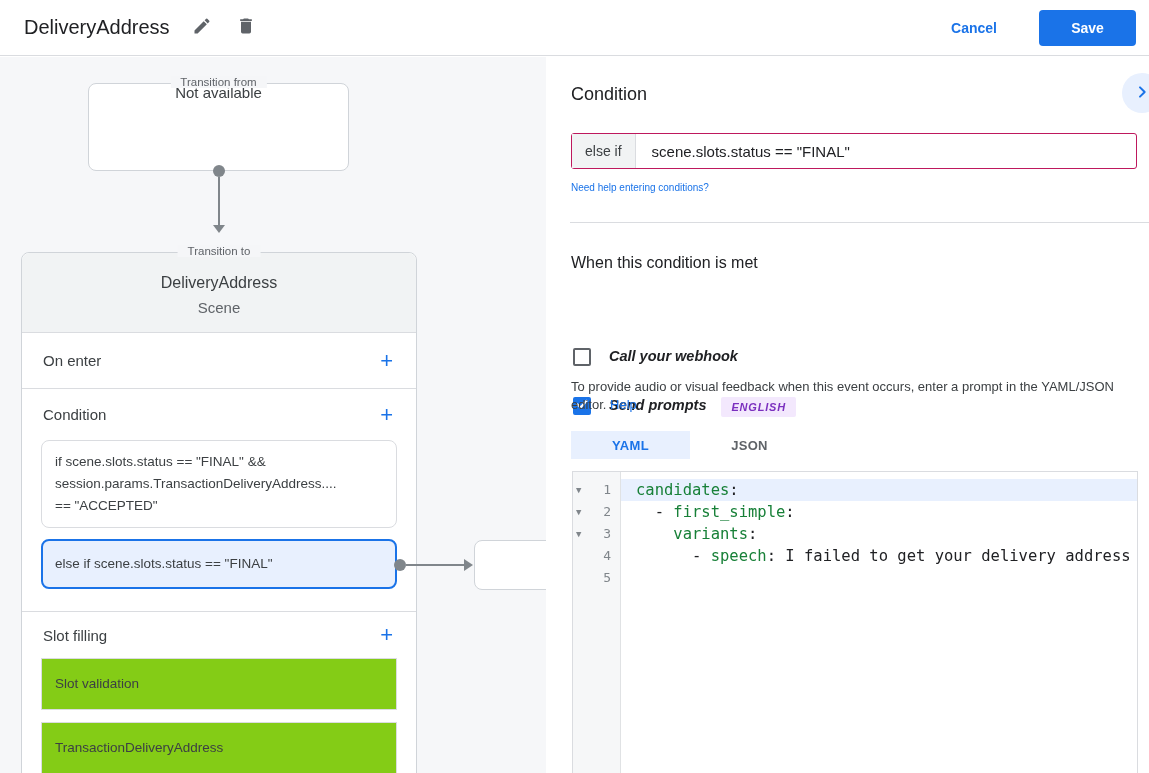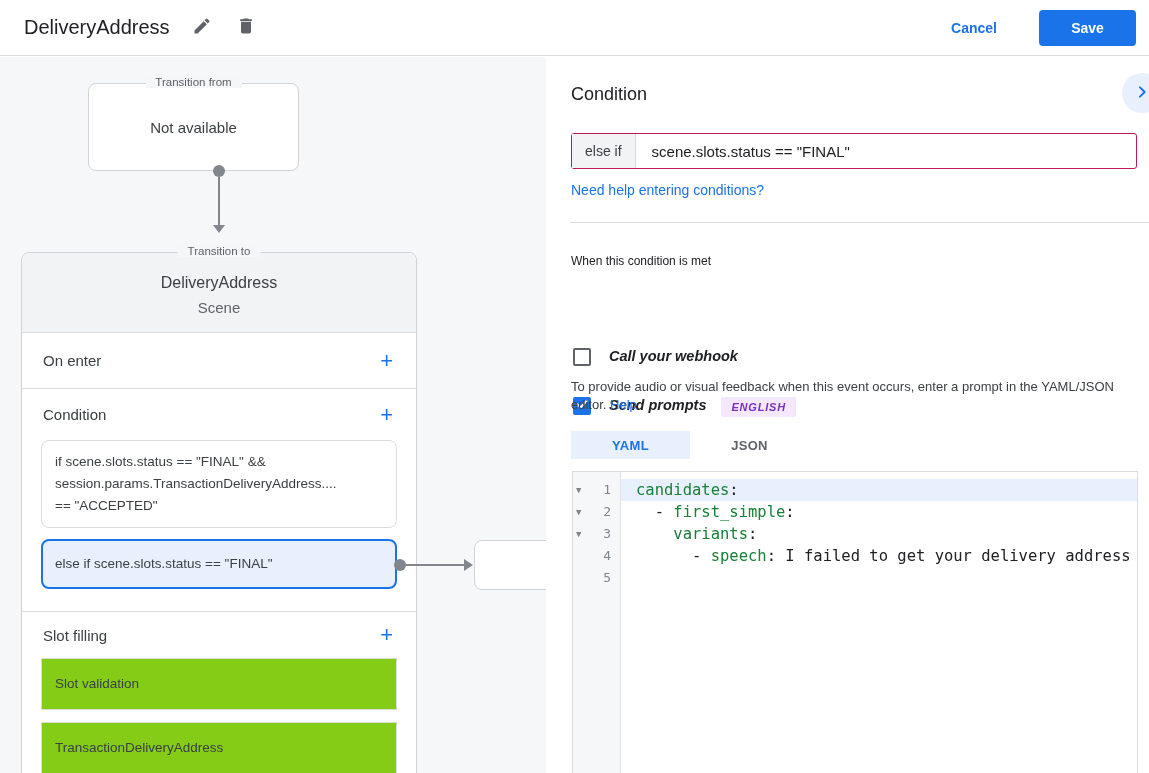--- a/index.html
+++ b/index.html
@@ -17,21 +17,21 @@
                 font-family:inherit; margin-right:42px; cursor:pointer; }
   .save-btn { width:97px; height:36px; background:#1a73e8; color:#fff; border:none; border-radius:4px;
               font-size:14px; font-weight:bold; font-family:inherit; cursor:pointer; }
 
   
   .canvas { position:absolute; top:57px; left:0; width:546px; bottom:0; background:#f6f7f9; overflow:hidden; }
 
   .flow-box { position:absolute; background:#fff; border:1px solid #d0d4d9; border-radius:8px; }
   .flow-legend { position:absolute; top:-8px; left:50%; transform:translateX(-50%);
                  background:#f5f6f8; padding:0 10px; font-size:11.5px; color:#5f6368; white-space:nowrap; }
-  .tfrom { left:88px; top:26px; width:211px; height:88px; display:flex; align-items:center; justify-content:center; }
+  .tfrom { left:88px; top:26px; width:261px; height:88px; display:flex; align-items:flex-start; justify-content:center; }
   .tfrom .val { font-size:15px; color:#3c4043; }
 
   .conn { position:absolute; background:#80868b; }
   .dot  { position:absolute; width:12px; height:12px; border-radius:50%; background:#80868b; }
   .arrow-down { position:absolute; width:0; height:0; border-left:6px solid transparent;
                 border-right:6px solid transparent; border-top:8px solid #80868b; }
   .arrow-right { position:absolute; width:0; height:0; border-top:6px solid transparent;
                  border-bottom:6px solid transparent; border-left:9px solid #80868b; }
 
   .tto { left:21px; top:195px; width:396px; height:600px; }
@@ -66,24 +66,24 @@
                   background:#e8f0fe; border:none; cursor:pointer; display:flex; align-items:center;
                   justify-content:center; color:#1a73e8; }
 
   .cond-row { position:absolute; left:25px; top:76px; width:566px; height:36px;
               border:1px solid #be185d; border-radius:3px; display:flex; }
   .cond-prefix { background:#f1f3f4; border-right:1px solid #dadce0; display:flex; align-items:center;
                  padding:0 13px; font-size:14px; color:#3c4043; }
   .cond-input { flex:1; border:none; outline:none; background:transparent; padding:0 16px;
                 font-size:15px; color:#202124; font-family:inherit; }
 
-  .help-link { position:absolute; left:25px; top:125px; font-size:14px; color:#1a73e8;
+  .help-link { position:absolute; left:25px; top:125px; font-size:10px; color:#1a73e8;
                text-decoration:none; cursor:pointer; }
   .panel-divider { position:absolute; left:24px; right:0; top:165px; border-top:1px solid #dadce0; }
-  .when-title { position:absolute; left:25px; top:197px; font-size:12px; font-weight:400; color:#202124; }
+  .when-title { position:absolute; left:25px; top:197px; font-size:16px; font-weight:400; color:#202124; }
 
   .check-row { position:absolute; left:27px; display:flex; align-items:flex-start; cursor:pointer;font-style:italic; }
   .check-row .box { width:18px; height:18px; border:2px solid #5f6368; border-radius:2px;
                     margin-right:18px; flex:none; display:flex; align-items:center; justify-content:center; }
   .check-row .box.checked { background:#1a73e8; border-color:#1a73e8; color:#fff; }
   .check-row .clabel { font-size:14.5px; font-weight:bold; color:#202124; }
   .lang-badge { margin-left:15px; background:#f3e8fd; color:#7b2fbf; font-size:11px; font-weight:bold;
                 letter-spacing:.8px; padding:4px 10px; border-radius:2px; }
 
   .desc { position:absolute; left:25px; top:321px; width:562px; font-size:13px; line-height:17.5px; color:#3c4043; }

